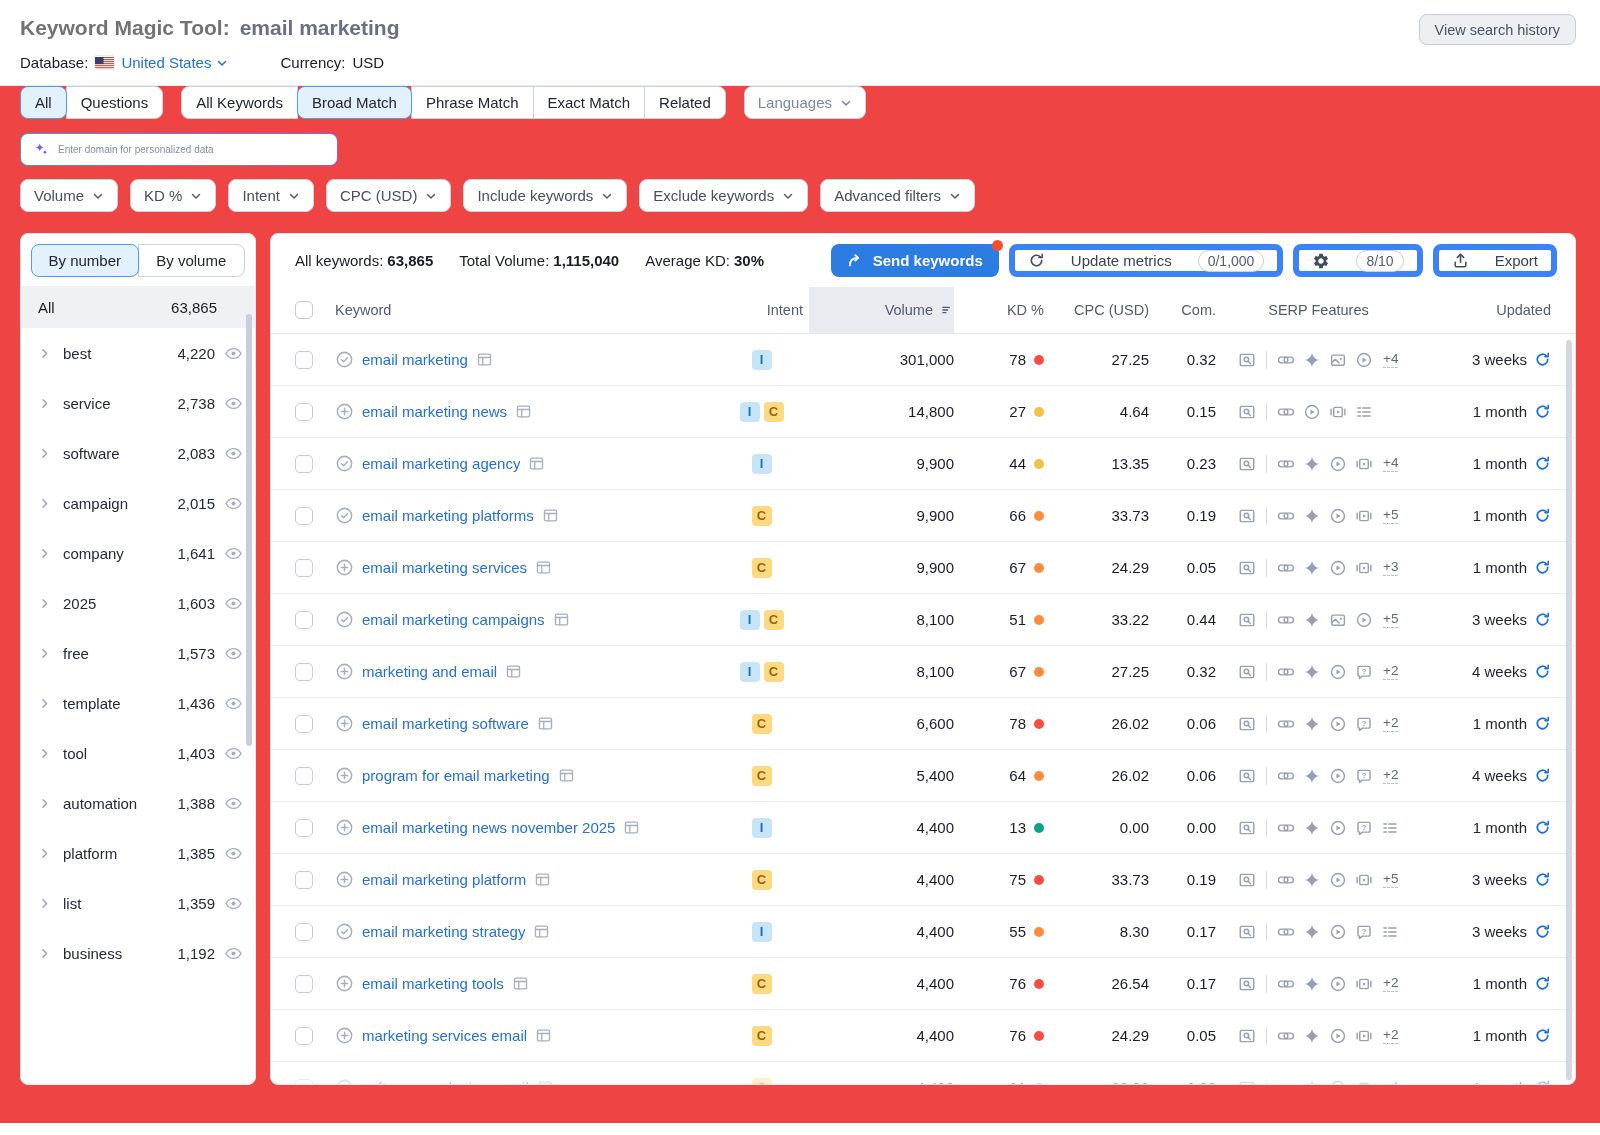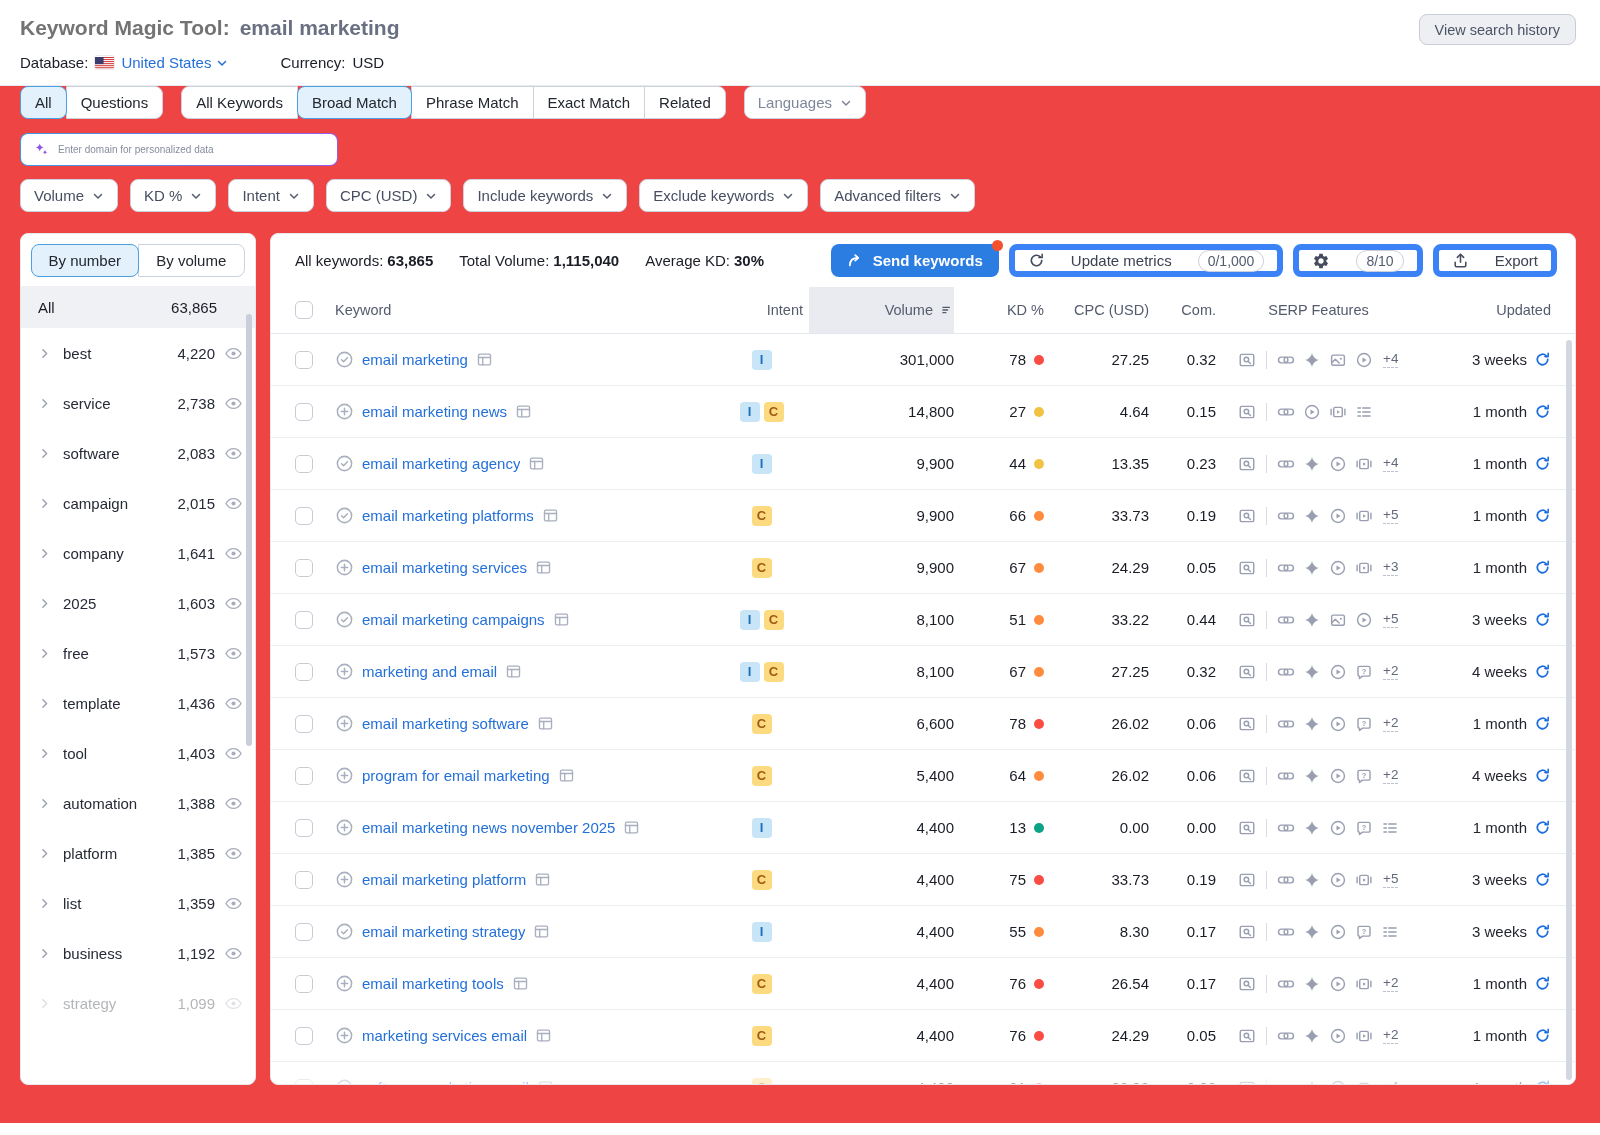--- a/index.html
+++ b/index.html
@@ -475,35 +475,20 @@
             </span>
      <span class="lbl">business</span>
      <span class="cnt">1,192</span>
      <span class="icn eye">
               <svg viewBox="0 0 24 24" fill="none" stroke="currentColor" stroke-linecap="round" stroke-linejoin="round" stroke-width="1.8">
                 <path d="M2.5 12S6 5.8 12 5.8 21.5 12 21.5 12 18 18.2 12 18.2 2.5 12 2.5 12Z"></path>
                 <circle cx="12" cy="12" r="2.6" fill="currentColor" stroke="none"></circle>
               </svg>
             </span>
    </div>
-          <div class="side-item faded">
-     <span class="icn chevr">
-              <svg viewBox="0 0 24 24" fill="none" stroke="currentColor" stroke-linecap="round" stroke-linejoin="round" stroke-width="2.6">
-                <polyline points="9 5 16 12 9 19"></polyline>
-              </svg>
-            </span>
-     <span class="lbl">strategy</span>
-     <span class="cnt">1,099</span>
-     <span class="icn eye">
-              <svg viewBox="0 0 24 24" fill="none" stroke="currentColor" stroke-linecap="round" stroke-linejoin="round" stroke-width="1.8">
-                <path d="M2.5 12S6 5.8 12 5.8 21.5 12 21.5 12 18 18.2 12 18.2 2.5 12 2.5 12Z"></path>
-                <circle cx="12" cy="12" r="2.6" fill="currentColor" stroke="none"></circle>
-              </svg>
-            </span>
-   </div>
         </div>
       <div class="side-scroll"></div>
     </aside>
 
     <section class="table-card">
       <div class="tbl-toolbar">
         <div class="stats">
           <span class="stat"><span>All keywords:</span><b>63,865</b></span>
           <span class="stat"><span>Total Volume:</span><b>1,115,040</b></span>
           <span class="stat"><span>Average KD:</span><b>30%</b></span>

